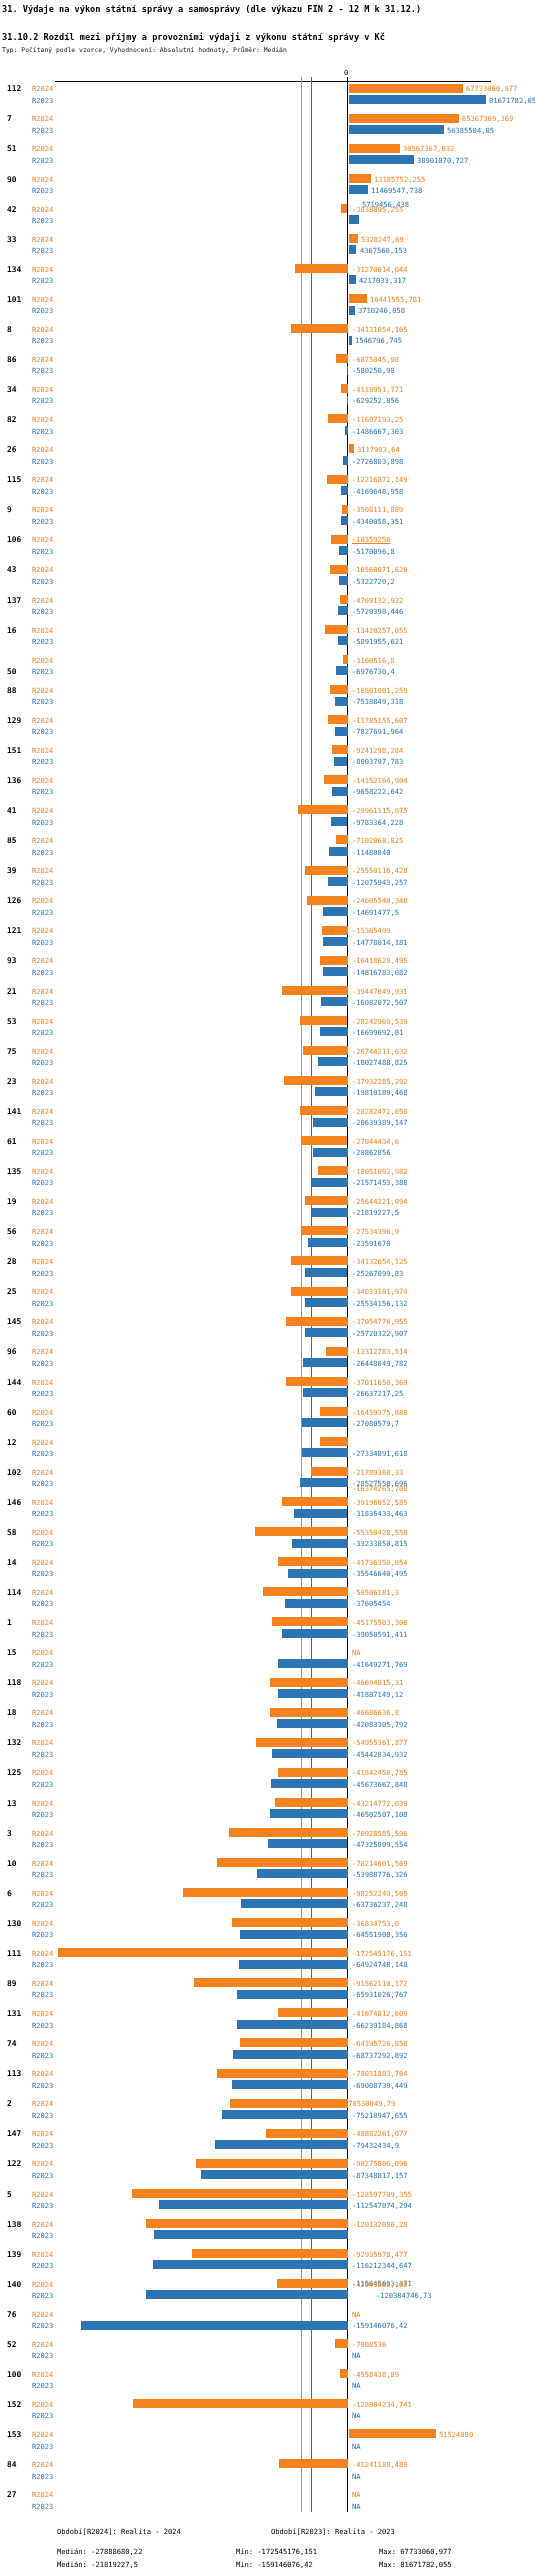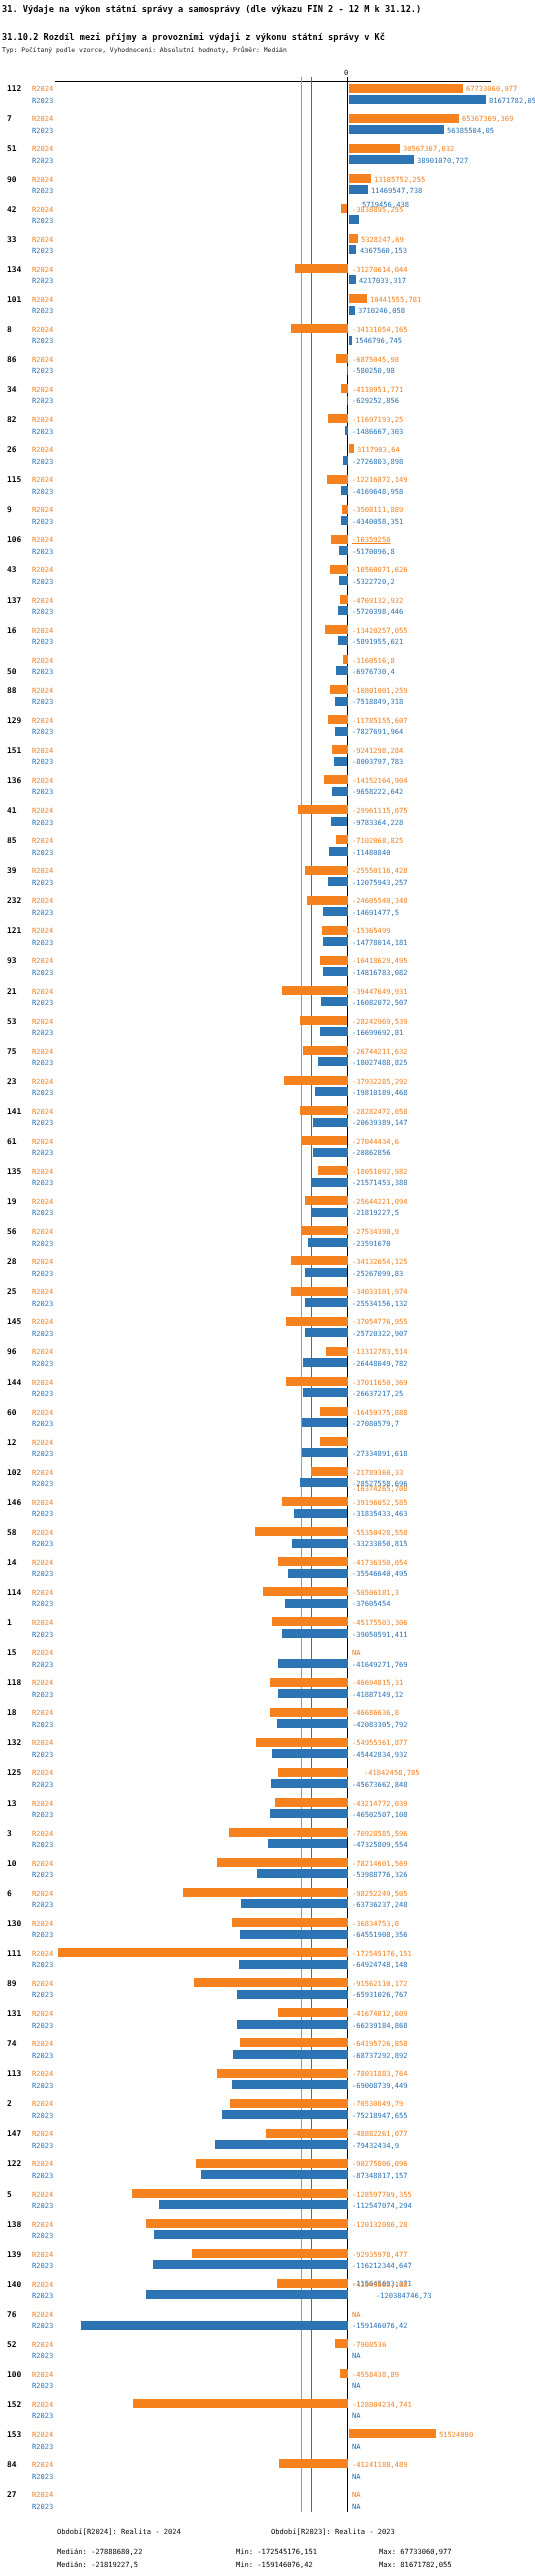--- a/index.html
+++ b/index.html
@@ -218,21 +218,21 @@
       <div class="abs series-lbl" style="top: 848px; color: rgb(45, 116, 181);">R2023</div>
       <div class="abs bar" style="top: 847px; height: 8.6px; background: rgb(45, 116, 181); left: 329px; width: 19px;"></div>
       <div class="abs val-lbl" style="top: 848px; left: 352px; color: rgb(45, 116, 181);">-11480840</div>
       <div class="abs row-id" style="top: 866px;">39</div>
       <div class="abs series-lbl" style="top: 866px; color: rgb(245, 130, 31);">R2024</div>
       <div class="abs bar" style="top: 866px; height: 8.6px; background: rgb(245, 130, 31); left: 305px; width: 43px;"></div>
       <div class="abs val-lbl" style="top: 866px; left: 352px; color: rgb(245, 130, 31);">-25550116,428</div>
       <div class="abs series-lbl" style="top: 878px; color: rgb(45, 116, 181);">R2023</div>
       <div class="abs bar" style="top: 877px; height: 8.6px; background: rgb(45, 116, 181); left: 328px; width: 20px;"></div>
       <div class="abs val-lbl" style="top: 878px; left: 352px; color: rgb(45, 116, 181);">-12075943,257</div>
-      <div class="abs row-id" style="top: 896px;">232</div>
+      <div class="abs row-id" style="top: 896px;">126</div>
       <div class="abs series-lbl" style="top: 896px; color: rgb(245, 130, 31);">R2024</div>
       <div class="abs bar" style="top: 896px; height: 8.6px; background: rgb(245, 130, 31); left: 307px; width: 41px;"></div>
       <div class="abs val-lbl" style="top: 896px; left: 352px; color: rgb(245, 130, 31);">-24605540,348</div>
       <div class="abs series-lbl" style="top: 908px; color: rgb(45, 116, 181);">R2023</div>
       <div class="abs bar" style="top: 907px; height: 8.6px; background: rgb(45, 116, 181); left: 323px; width: 25px;"></div>
       <div class="abs val-lbl" style="top: 908px; left: 352px; color: rgb(45, 116, 181);">-14691477,5</div>
       <div class="abs row-id" style="top: 926px;">121</div>
       <div class="abs series-lbl" style="top: 926px; color: rgb(245, 130, 31);">R2024</div>
       <div class="abs bar" style="top: 926px; height: 8.6px; background: rgb(245, 130, 31); left: 322px; width: 26px;"></div>
       <div class="abs val-lbl" style="top: 926px; left: 352px; color: rgb(245, 130, 31);">-15365499</div>
@@ -423,21 +423,21 @@
       <div class="abs row-id" style="top: 1738px;">132</div>
       <div class="abs series-lbl" style="top: 1738px; color: rgb(245, 130, 31);">R2024</div>
       <div class="abs bar" style="top: 1738px; height: 8.6px; background: rgb(245, 130, 31); left: 256px; width: 92px;"></div>
       <div class="abs val-lbl" style="top: 1738px; left: 352px; color: rgb(245, 130, 31);">-54955361,877</div>
       <div class="abs series-lbl" style="top: 1750px; color: rgb(45, 116, 181);">R2023</div>
       <div class="abs bar" style="top: 1749px; height: 8.6px; background: rgb(45, 116, 181); left: 272px; width: 76px;"></div>
       <div class="abs val-lbl" style="top: 1750px; left: 352px; color: rgb(45, 116, 181);">-45442834,932</div>
       <div class="abs row-id" style="top: 1768px;">125</div>
       <div class="abs series-lbl" style="top: 1768px; color: rgb(245, 130, 31);">R2024</div>
       <div class="abs bar" style="top: 1768px; height: 8.6px; background: rgb(245, 130, 31); left: 278px; width: 70px;"></div>
-      <div class="abs val-lbl" style="top: 1768px; left: 364px; color: rgb(245, 130, 31);">-41842458,785</div>
+      <div class="abs val-lbl" style="top: 1768px; left: 352px; color: rgb(245, 130, 31);">-41842458,785</div>
       <div class="abs series-lbl" style="top: 1780px; color: rgb(45, 116, 181);">R2023</div>
       <div class="abs bar" style="top: 1779px; height: 8.6px; background: rgb(45, 116, 181); left: 271px; width: 77px;"></div>
       <div class="abs val-lbl" style="top: 1780px; left: 352px; color: rgb(45, 116, 181);">-45673662,848</div>
       <div class="abs row-id" style="top: 1799px;">13</div>
       <div class="abs series-lbl" style="top: 1799px; color: rgb(245, 130, 31);">R2024</div>
       <div class="abs bar" style="top: 1798px; height: 8.6px; background: rgb(245, 130, 31); left: 275px; width: 73px;"></div>
       <div class="abs val-lbl" style="top: 1799px; left: 352px; color: rgb(245, 130, 31);">-43214772,039</div>
       <div class="abs series-lbl" style="top: 1810px; color: rgb(45, 116, 181);">R2023</div>
       <div class="abs bar" style="top: 1809px; height: 8.6px; background: rgb(45, 116, 181); left: 270px; width: 78px;"></div>
       <div class="abs val-lbl" style="top: 1810px; left: 352px; color: rgb(45, 116, 181);">-46502507,108</div>
@@ -500,21 +500,21 @@
       <div class="abs row-id" style="top: 2069px;">113</div>
       <div class="abs series-lbl" style="top: 2069px; color: rgb(245, 130, 31);">R2024</div>
       <div class="abs bar" style="top: 2069px; height: 8.6px; background: rgb(245, 130, 31); left: 217px; width: 131px;"></div>
       <div class="abs val-lbl" style="top: 2069px; left: 352px; color: rgb(245, 130, 31);">-78031883,764</div>
       <div class="abs series-lbl" style="top: 2081px; color: rgb(45, 116, 181);">R2023</div>
       <div class="abs bar" style="top: 2080px; height: 8.6px; background: rgb(45, 116, 181); left: 232px; width: 116px;"></div>
       <div class="abs val-lbl" style="top: 2081px; left: 352px; color: rgb(45, 116, 181);">-69008739,449</div>
       <div class="abs row-id" style="top: 2099px;">2</div>
       <div class="abs series-lbl" style="top: 2099px; color: rgb(245, 130, 31);">R2024</div>
       <div class="abs bar" style="top: 2099px; height: 8.6px; background: rgb(245, 130, 31); left: 230px; width: 118px;"></div>
-      <div class="abs val-lbl" style="top: 2099px; left: 352px; color: rgb(245, 130, 31);">-70530049,79</div>
+      <div class="abs val-lbl" style="top: 2099px; left: 344px; color: rgb(245, 130, 31);">-70530049,79</div>
       <div class="abs series-lbl" style="top: 2111px; color: rgb(45, 116, 181);">R2023</div>
       <div class="abs bar" style="top: 2110px; height: 8.6px; background: rgb(45, 116, 181); left: 222px; width: 126px;"></div>
       <div class="abs val-lbl" style="top: 2111px; left: 352px; color: rgb(45, 116, 181);">-75218947,655</div>
       <div class="abs row-id" style="top: 2129px;">147</div>
       <div class="abs series-lbl" style="top: 2129px; color: rgb(245, 130, 31);">R2024</div>
       <div class="abs bar" style="top: 2129px; height: 8.6px; background: rgb(245, 130, 31); left: 266px; width: 82px;"></div>
       <div class="abs val-lbl" style="top: 2129px; left: 352px; color: rgb(245, 130, 31);">-48882261,077</div>
       <div class="abs series-lbl" style="top: 2141px; color: rgb(45, 116, 181);">R2023</div>
       <div class="abs bar" style="top: 2140px; height: 8.6px; background: rgb(45, 116, 181); left: 215px; width: 133px;"></div>
       <div class="abs val-lbl" style="top: 2141px; left: 352px; color: rgb(45, 116, 181);">-79432434,9</div>

